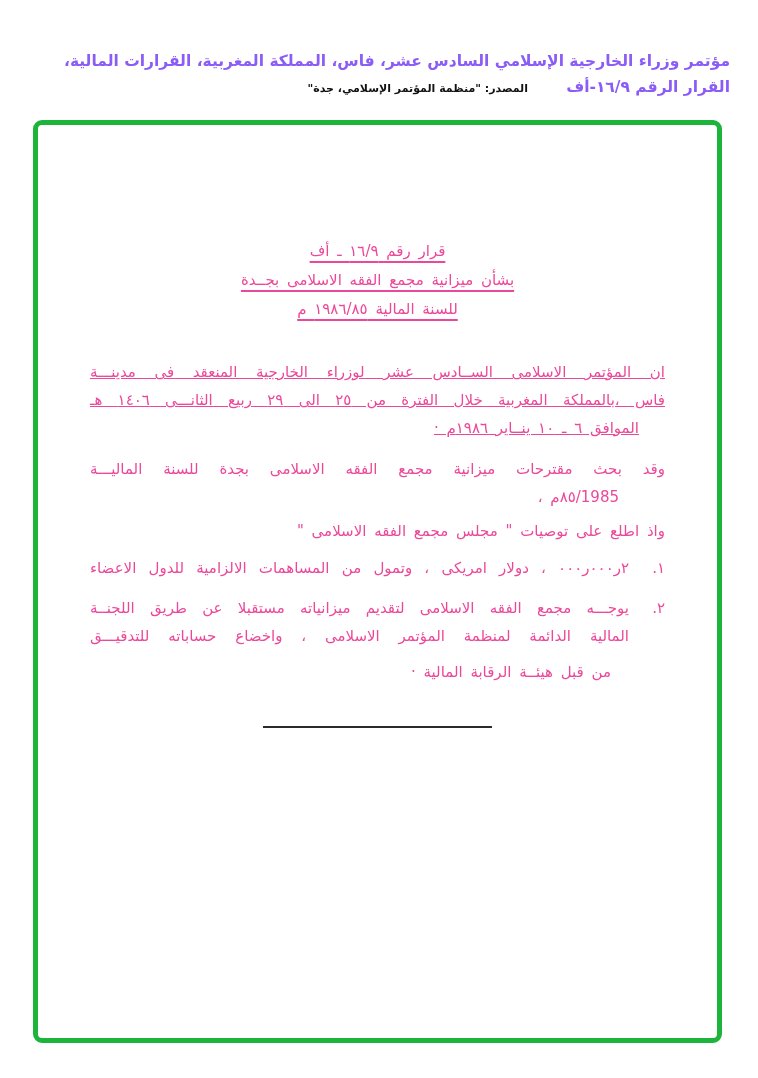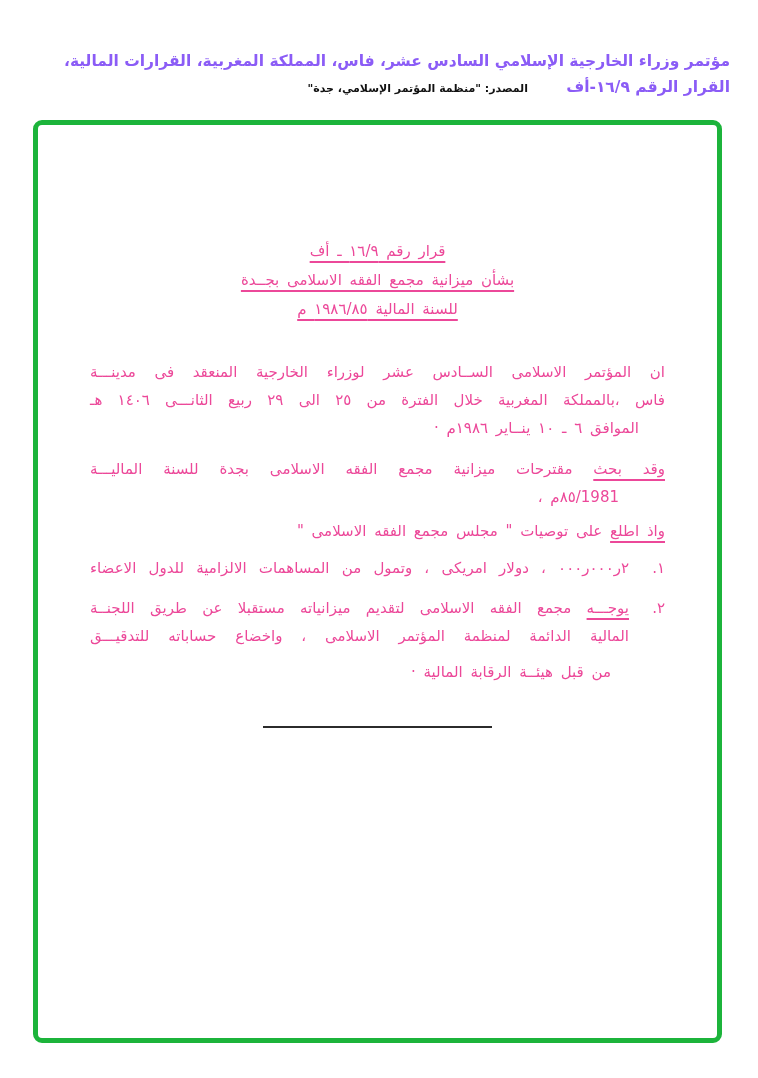--- a/index.html
+++ b/index.html
@@ -29,22 +29,22 @@
     font-size:15px; line-height:28px; word-spacing:3px; color:#ec4899;
   }
   .title-block { margin-top:112px; text-align:center; line-height:29px; }
   .tl {
     display:inline-block;
     text-decoration:underline; text-underline-offset:5px; text-decoration-thickness:1.5px;
   }
   .tl-wrap { }
   .ln { direction:rtl; text-align:right; }
   .j  { text-align:justify; text-align-last:justify; }
-  .u  { text-decoration:underline; text-underline-offset:5px; text-decoration-thickness:1.5px; }
-  .p1 { margin-top:34px; }
+  .u  { text-underline-offset:5px; text-decoration-thickness:1.5px; }
+  .p1 { margin-top:34px;text-decoration:underline; }
   .p2 { margin-top:13px; }
   .p3 { margin-top:6px; }
   .indent-a { padding-left:0; padding-right:26px; text-align:center; text-align-last:right; }
   .indent-b { padding-right:46px; text-align:right; text-align-last:right; }
   .indent-c { padding-right:18px; text-align:right; text-align-last:right;margin-top:8px; }
   .item { position:relative; padding-right:36px; }
   .item-1 { margin-top:9px; }
   .item-2 { margin-top:12px; }
   .marker { position:absolute; right:0; top:0; direction:rtl; }
   .divider {
@@ -69,21 +69,21 @@
       </div>
 
       <div class="para p1">
         <div class="ln j">ان المؤتمر الاسلامى الســادس عشر لوزراء الخارجية المنعقد فى مدينـــة</div>
         <div class="ln j">فاس ،بالمملكة المغربية خلال الفترة من ٢٥ الى ٢٩ ربيع الثانـــى ١٤٠٦ هـ</div>
         <div class="ln indent-a">الموافق ٦ ـ ١٠ ينــاير ١٩٨٦م ·</div>
       </div>
 
       <div class="para p2">
         <div class="ln j"><span class="u">وقد بحث</span><span> مقترحات ميزانية مجمع الفقه الاسلامى بجدة للسنة الماليـــة</span></div>
-        <div class="ln indent-b">1981/٨٥م ،</div>
+        <div class="ln indent-b">1985/٨٥م ،</div>
       </div>
 
       <div class="para p3">
         <div class="ln"><span class="u">واذ اطلع</span><span> على توصيات " مجلس مجمع الفقه الاسلامى "</span></div>
       </div>
 
       <div class="item item-1">
         <div class="marker">١.</div>
         <div class="itxt">
           <div class="ln j">٢ر٠٠٠ر٠٠٠ ، دولار امريكى ، وتمول من المساهمات الالزامية للدول الاعضاء</div>

